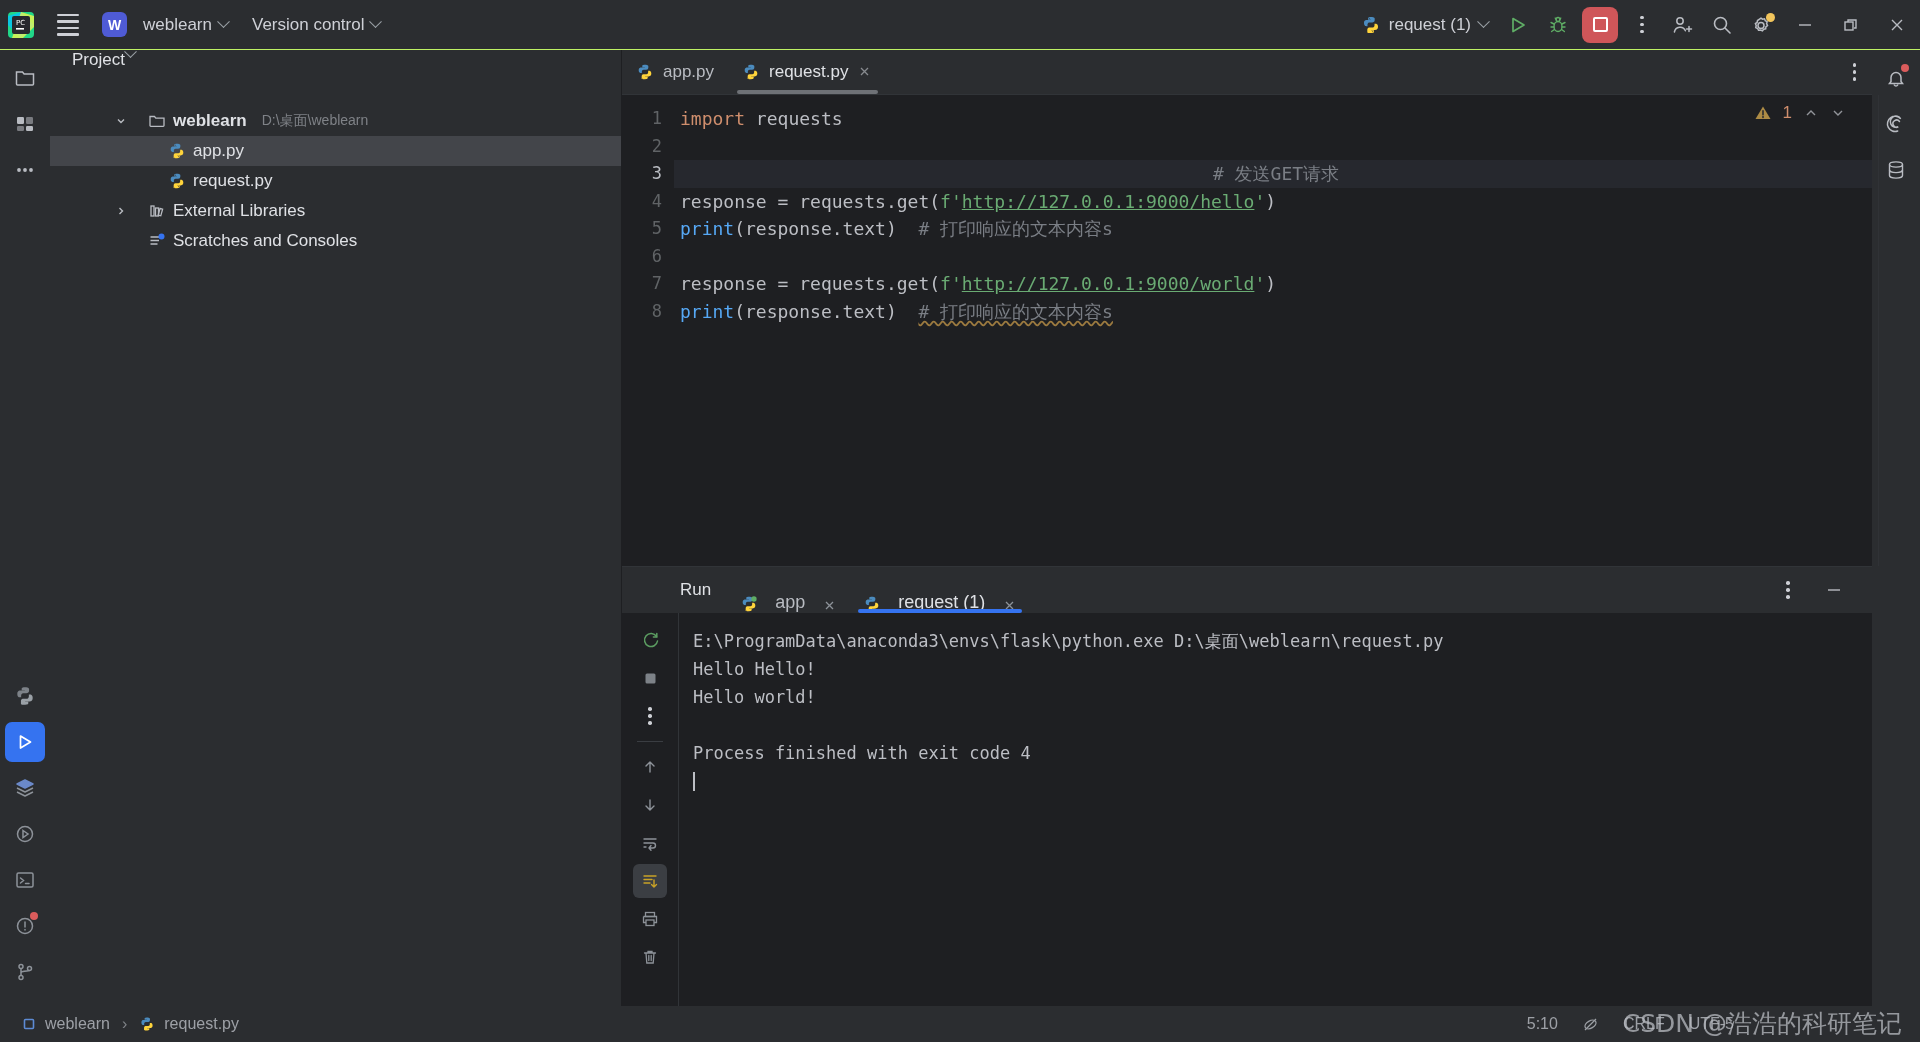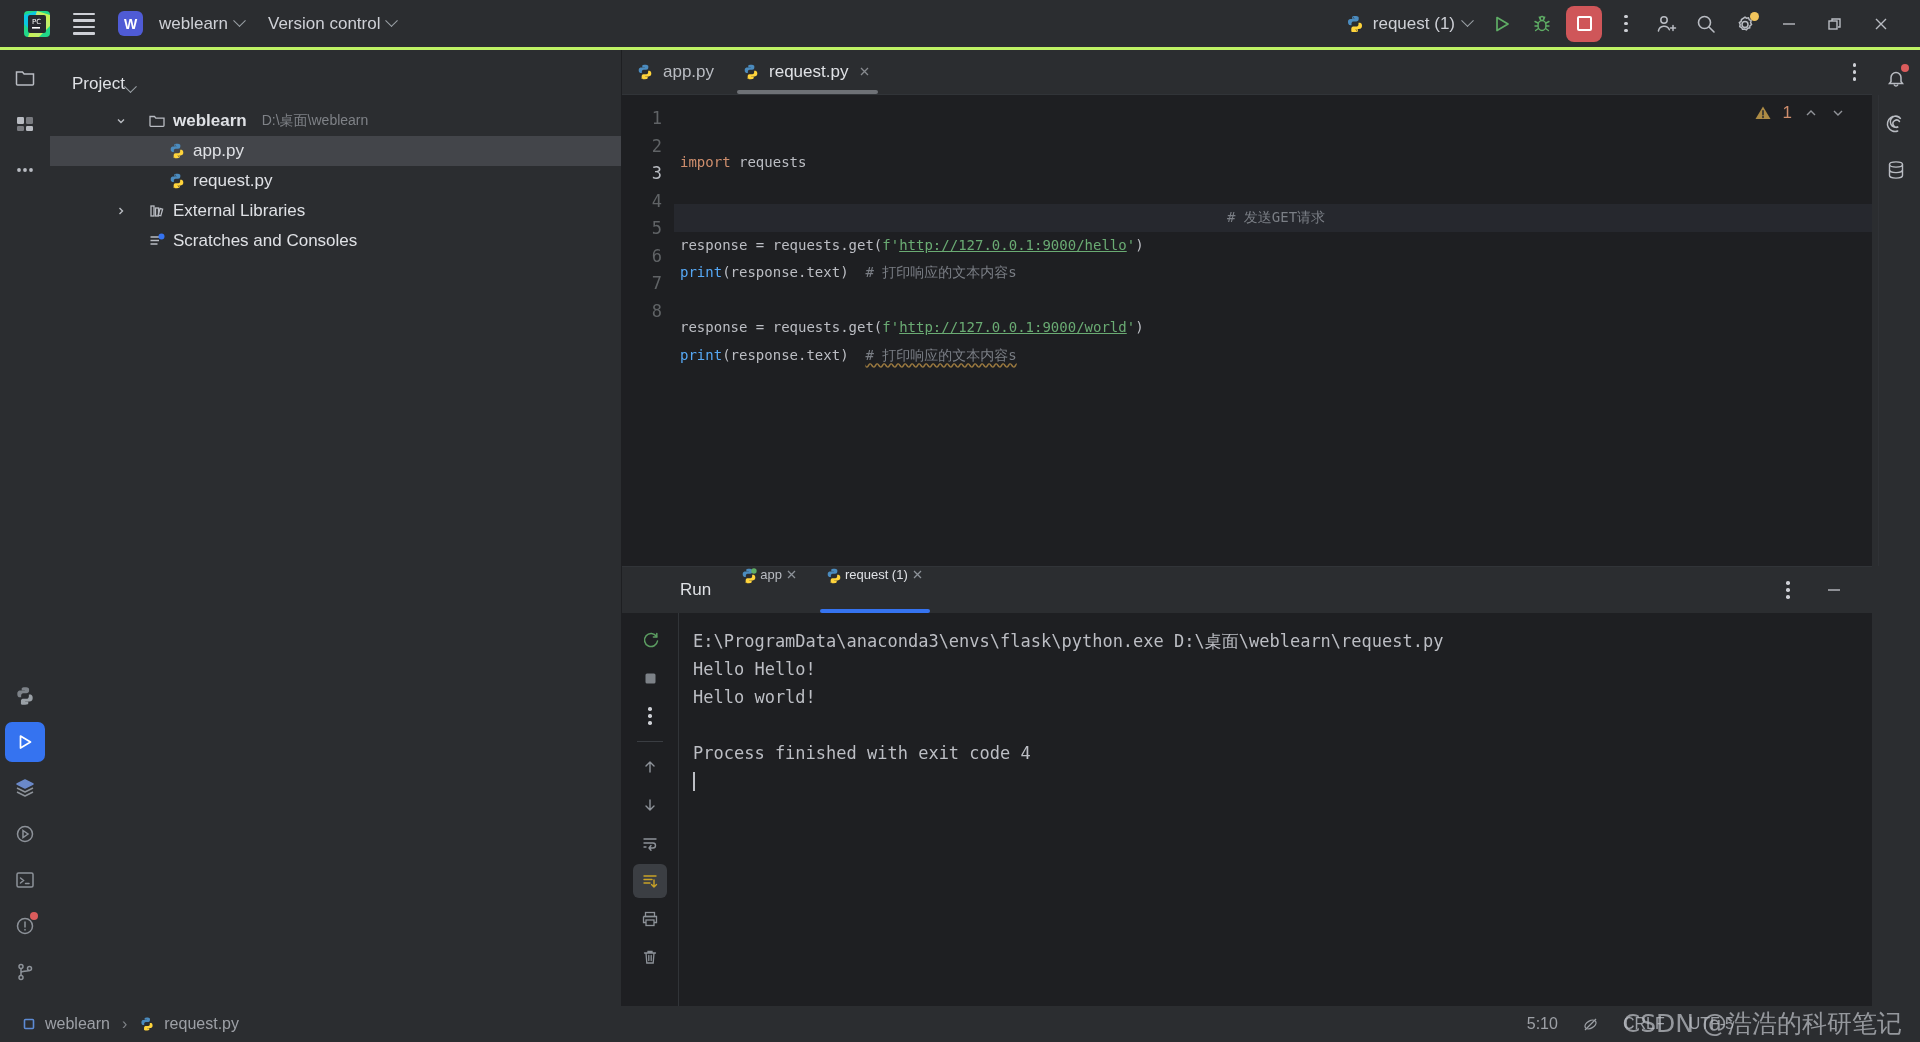--- a/index.html
+++ b/index.html
@@ -8,21 +8,21 @@
     background: #1e1f22;
     font-family: "Liberation Sans", sans-serif;
     overflow: hidden;
     color: #dfe1e5;
   }
   .app { width: 1920px; height: 1042px; display: flex; flex-direction: column; position: relative; }
 
   
   .titlebar {
     height: 50px; background: #2b2d30; display: flex; align-items: center;
-    flex: 0 0 50px; padding: 0 16px; border-bottom: 3px solid #bef264;
+    flex: 0 0 50px; padding: 0 0; border-bottom: 1px solid #bef264;
   }
   .tb-left { display: flex; align-items: center; gap: 4px; }
   .tb-center { flex: 1; display: flex; align-items: center; justify-content: flex-end; }
   .tb-right { display: flex; align-items: center; }
   .icon-btn {
     width: 40px; height: 40px; display: flex; align-items: center; justify-content: center;
     border-radius: 6px; cursor: pointer; position: relative;
   }
   .pc-logo { width: 30px; height: 30px; margin-left: 6px; margin-right: 8px;
     display:flex; align-items:center; justify-content:center; }
@@ -68,21 +68,21 @@
   .rail-badge { position: absolute; top: 6px; right: 7px; width: 8px; height: 8px;
     border-radius: 50%; background: #db5c5c; }
 
   
   .rail-right { width: 48px; background: #2b2d30; display: flex; flex-direction: column;
     align-items: center; padding-top: 8px; flex: 0 0 48px; }
 
   
   .project-panel { width: 572px; background: #2b2d30; display: flex; flex-direction: column;
     flex: 0 0 572px; border-right: 1px solid #1e1f22; }
-  .panel-header { height: 44px; display: flex; align-items: flex-end; padding: 0 22px; gap: 1px; }
+  .panel-header { height: 44px; display: flex; align-items: flex-start; padding: 0 22px; gap: 1px; }
   .panel-title { font-size: 17px; color: #dfe1e5; cursor: pointer; }
   .tree { padding-top: 12px; font-size: 17px; }
   .tree-row { height: 30px; display: flex; align-items: center; gap: 7px; padding-left: 60px;
     cursor: pointer; position: relative; white-space: nowrap; }
   .tree-row.selected { background: #43454a; }
   .tree-row .arrow { position: absolute; left: 66px; width: 10px; height: 10px; }
   .tree-row.lvl0 { padding-left: 98px; }
   .tree-row.lvl1 { padding-left: 118px; }
   .tree-row.lvl0b { padding-left: 98px; }
   .node-label { color: #dfe1e5; }
@@ -102,22 +102,22 @@
   .tabbar-kebab { display: flex; align-items: center; padding: 0 16px; cursor: pointer; }
 
   .editor-wrap { flex: 1; display: flex; position: relative; min-height: 0; background: #1e1f22;
     border-top: 1px solid #313438; }
   .gutter { width: 52px; flex: 0 0 52px; padding-top: 10px; text-align: right;
     font-family: "DejaVu Sans Mono", monospace; font-size: 17px; color: #606366; user-select: none; }
   .gutter div { height: 27.5px; line-height: 27.5px; padding-right: 12px; }
   .gutter div.cur { color: #b9bcc2; }
   .code {
     flex: 1; padding-top: 10px; padding-left: 6px;
-    font-family: "DejaVu Sans Mono", monospace; font-size: 14px; color: #bcbec4;
-    position: relative; min-width: 0; overflow: hidden; margin-top: 44px;
+    font-family: "DejaVu Sans Mono", monospace; font-size: 18px; color: #bcbec4;
+    position: relative; min-width: 0; overflow: hidden;
   }
   .code .ln { height: 27.5px; line-height: 27.5px; white-space: pre; }
   .code .ln.hl { background: #26282e; margin-left: -58px; padding-left: 58px; text-align: center; }
   .kw { color: #cf8e6d; }
   .fn { color: #56a8f5; }
   .str { color: #6aab73; }
   .strlink { color: #6aab73; text-decoration: underline; }
   .cmt { color: #7a7e85; }
   .cmt-warn { color: #7a7e85; text-decoration: underline wavy #9c7a3f; text-underline-offset: 3px; }
   .editor-vline { position: absolute; left: 1256px; top: 0; bottom: 0; width: 1px; background: #303236; }
@@ -128,21 +128,21 @@
   .insp-count { color: #cf8e6d; }
   .insp-chev { cursor: pointer; opacity: .75; }
 
   
   .runpanel { height: 440px; flex: 0 0 440px; background: #1e1f22; display: flex; flex-direction: column;
     border-top: 1px solid #313438; }
   .run-tabbar { height: 46px; display: flex; align-items: stretch; background: #2b2d30;
      padding-left: 42px; }
   .run-title { display: flex; align-items: center; font-size: 17px; color: #dfe1e5;
     padding: 0 16px; font-weight: 400; }
-  .rtab { display: flex; align-items: flex-start; gap: 2px; padding: 0 13px; font-size: 13px;
+  .rtab { display: flex; align-items: flex-end; gap: 17px; padding: 0 13px; font-size: 18px;
     color: #b9bcc2; cursor: pointer; position: relative; }
   .rtab.active { color: #dfe1e5; }
   .rtab.active::after { content:""; position: absolute; left: 8px; right: 8px; bottom: 0;
     height: 4px; background: #3573f0; border-radius: 2px; }
   .run-tab-spacer { flex: 1; }
   .run-actions { display: flex; align-items: center; gap: 6px; padding-right: 18px; }
 
   .run-body { flex: 1; display: flex; min-height: 0; }
   .run-toolbar { width: 56px; flex: 0 0 56px; background: #1e1f22; display: flex;
     flex-direction: column; align-items: center; padding-top: 10px; gap: 4px; }

